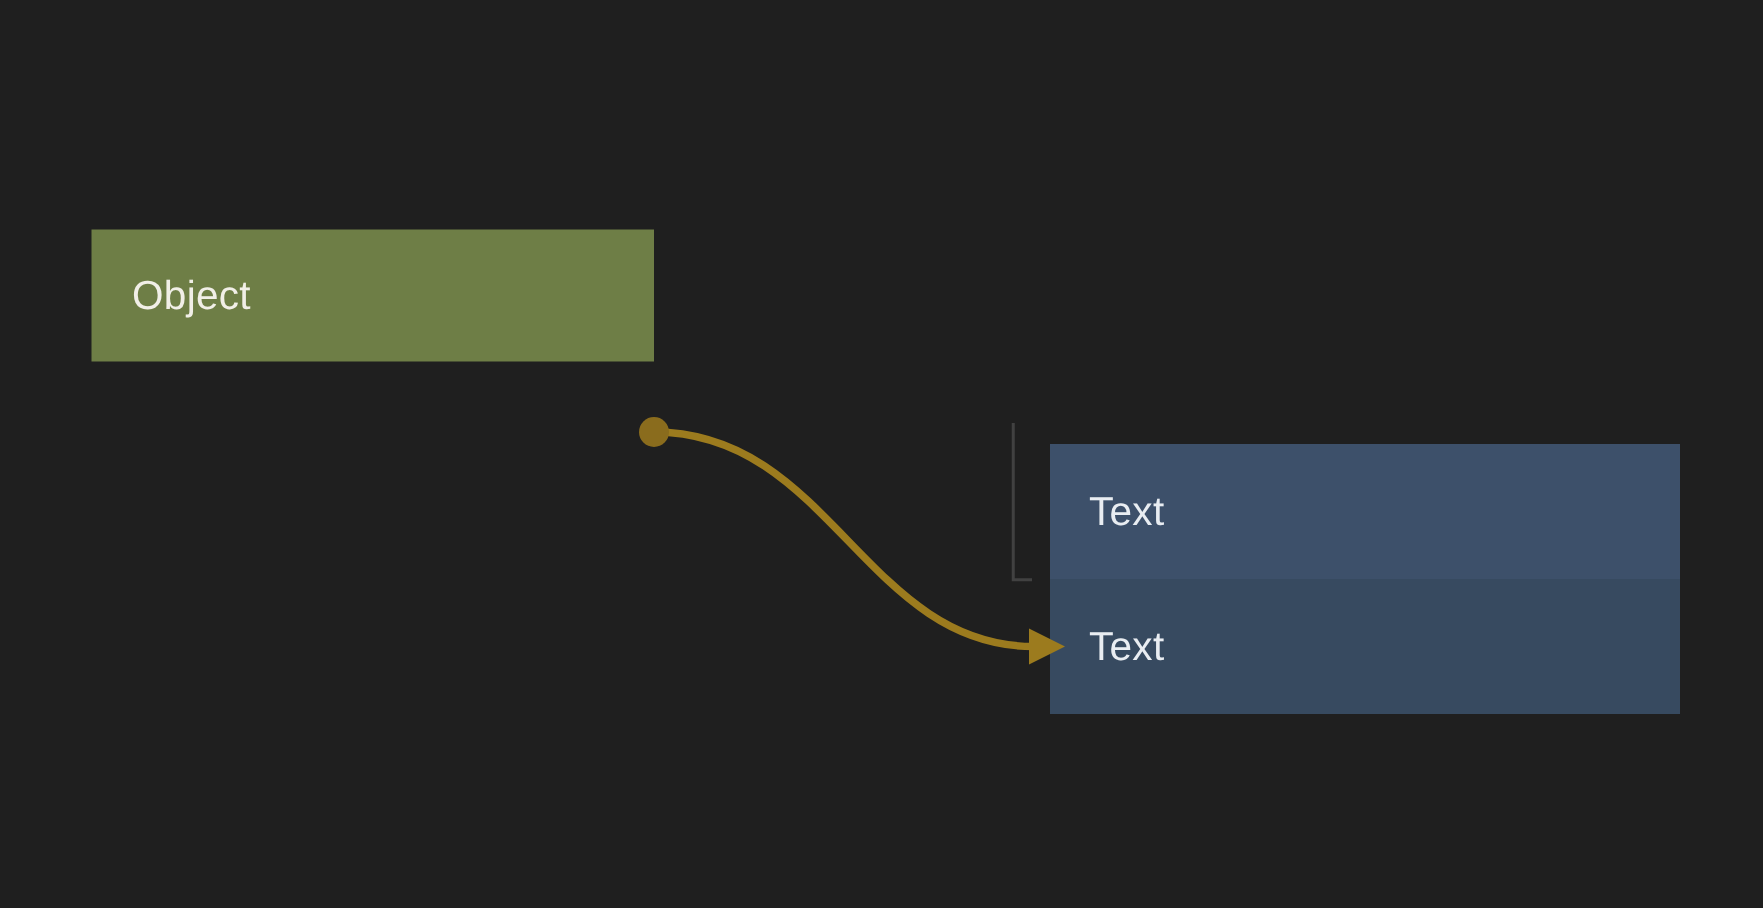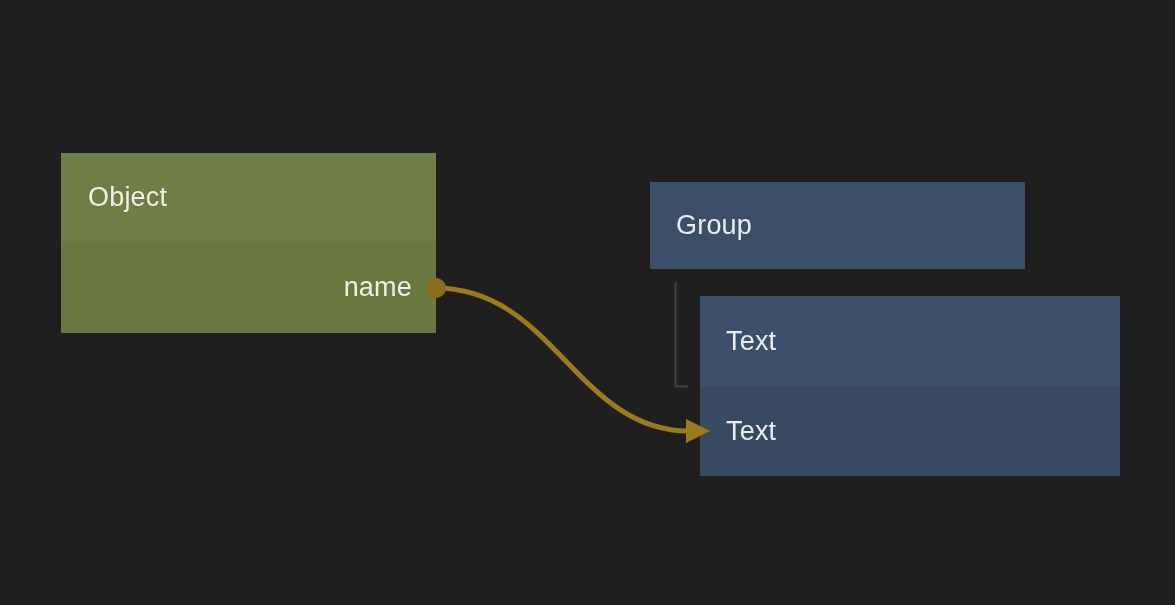--- a/index.html
+++ b/index.html
@@ -74,30 +74,22 @@
 </style>
 </head>
 <body>
 
 <div class="canvas">
 
   <div class="node node-object">
     <div class="node-header">
       <span class="node-title">Object</span>
     </div>
-    <div class="node-body">
-      <div class="port-row">
-        <span class="port-label">name</span>
-      </div>
-    </div>
   </div>
 
-  <div class="node node-group">
-    <span class="node-title">Group</span>
-  </div>
 
   <div class="node node-text">
     <div class="text-row row-1">
       <span class="row-label">Text</span>
     </div>
     <div class="text-row row-2">
       <span class="row-label">Text</span>
     </div>
   </div>
 

